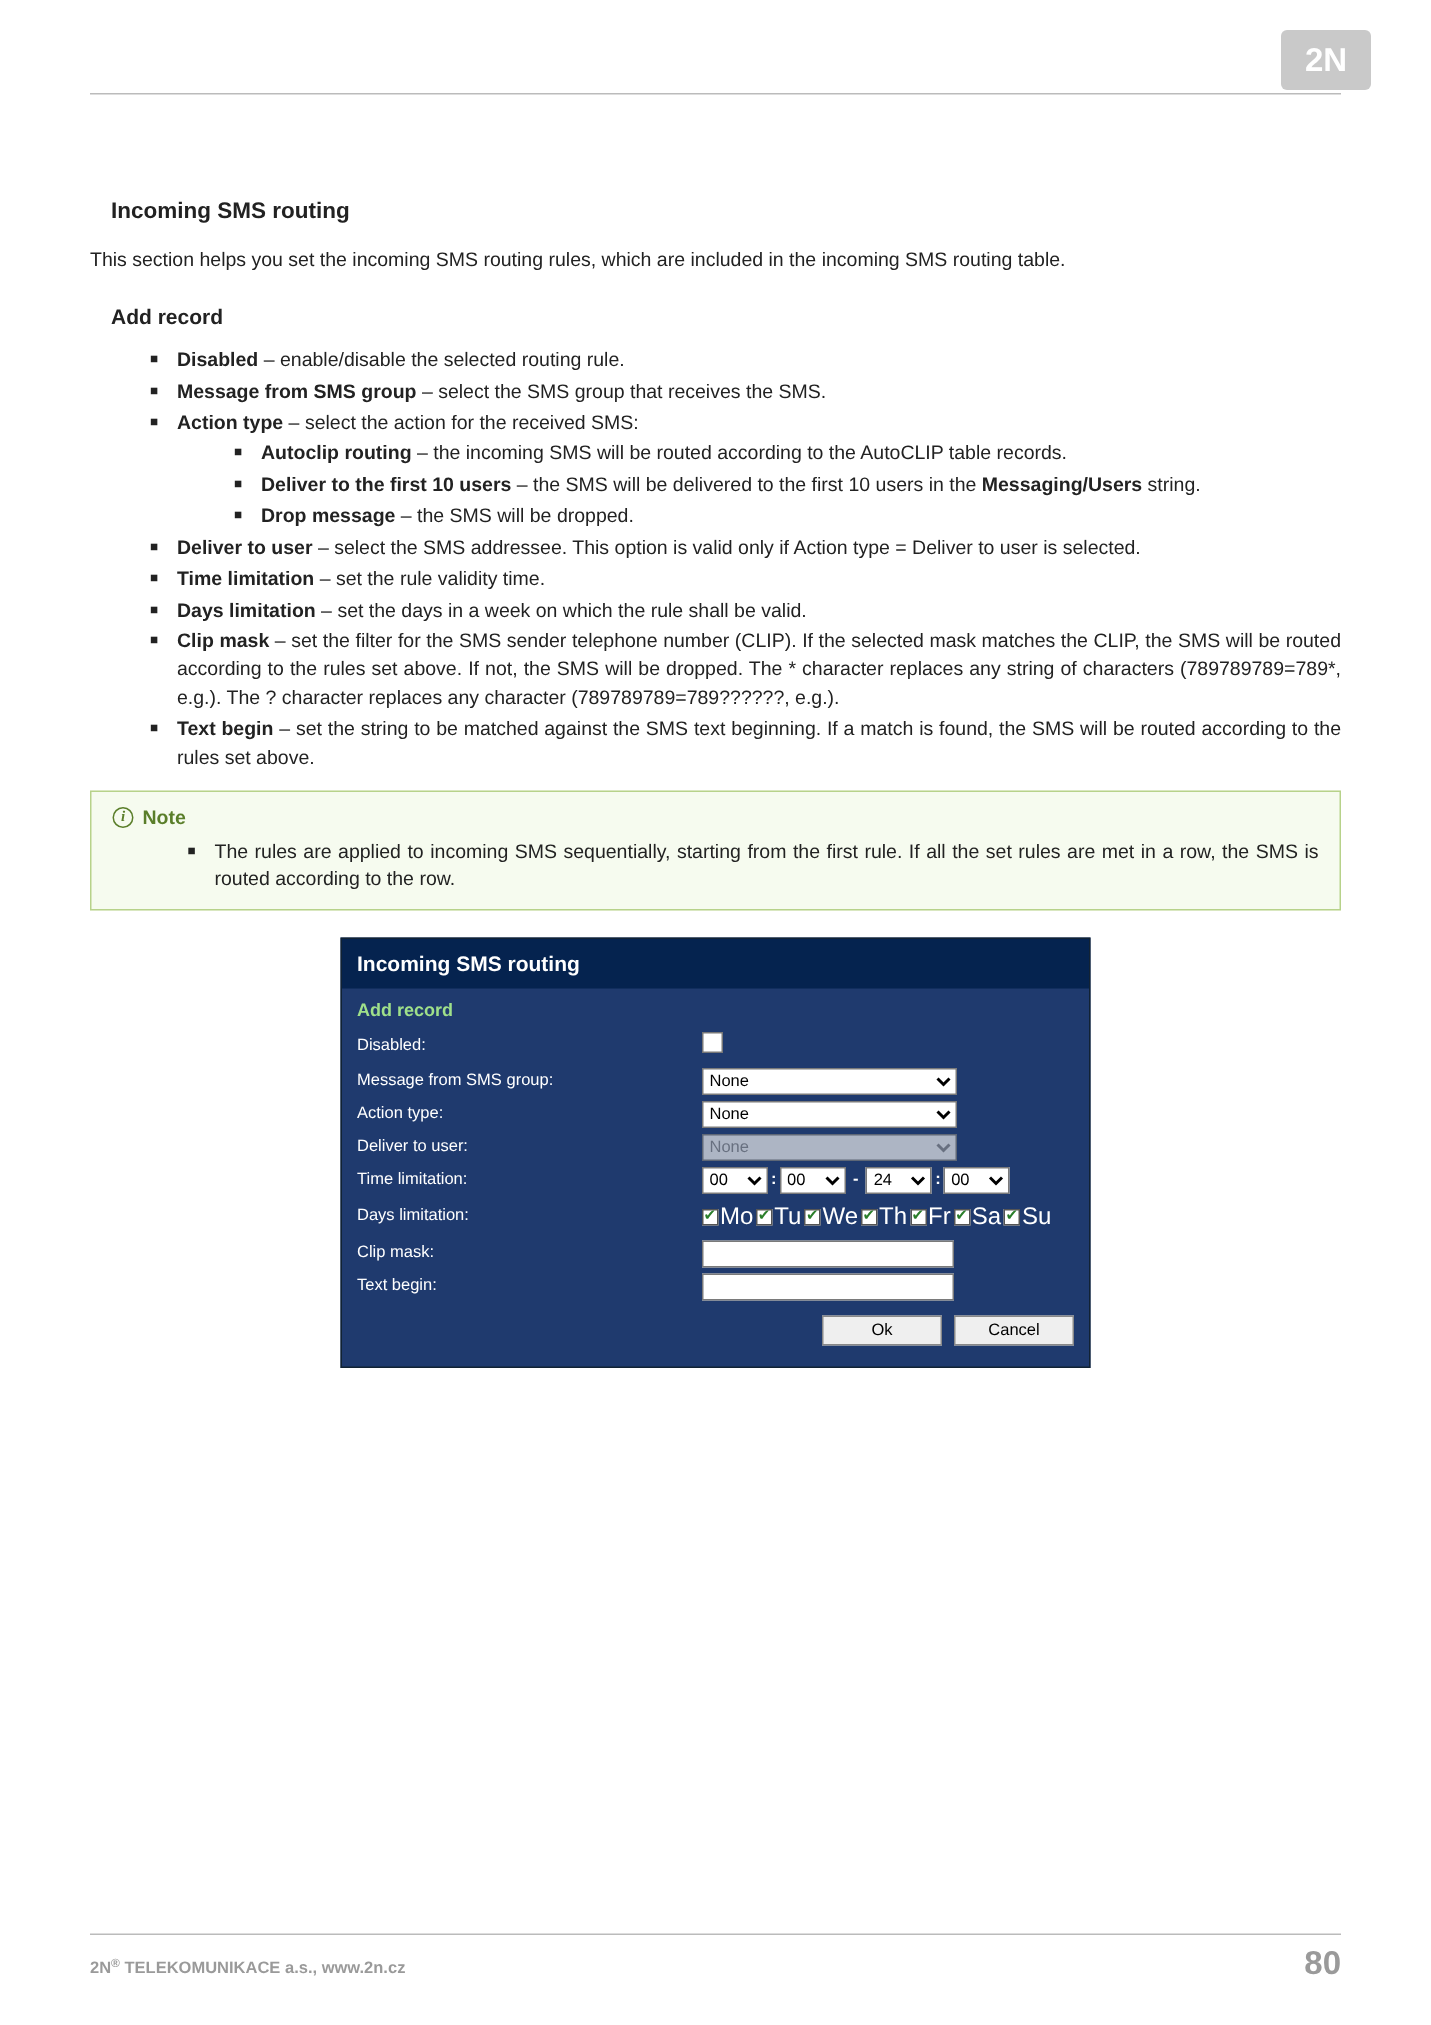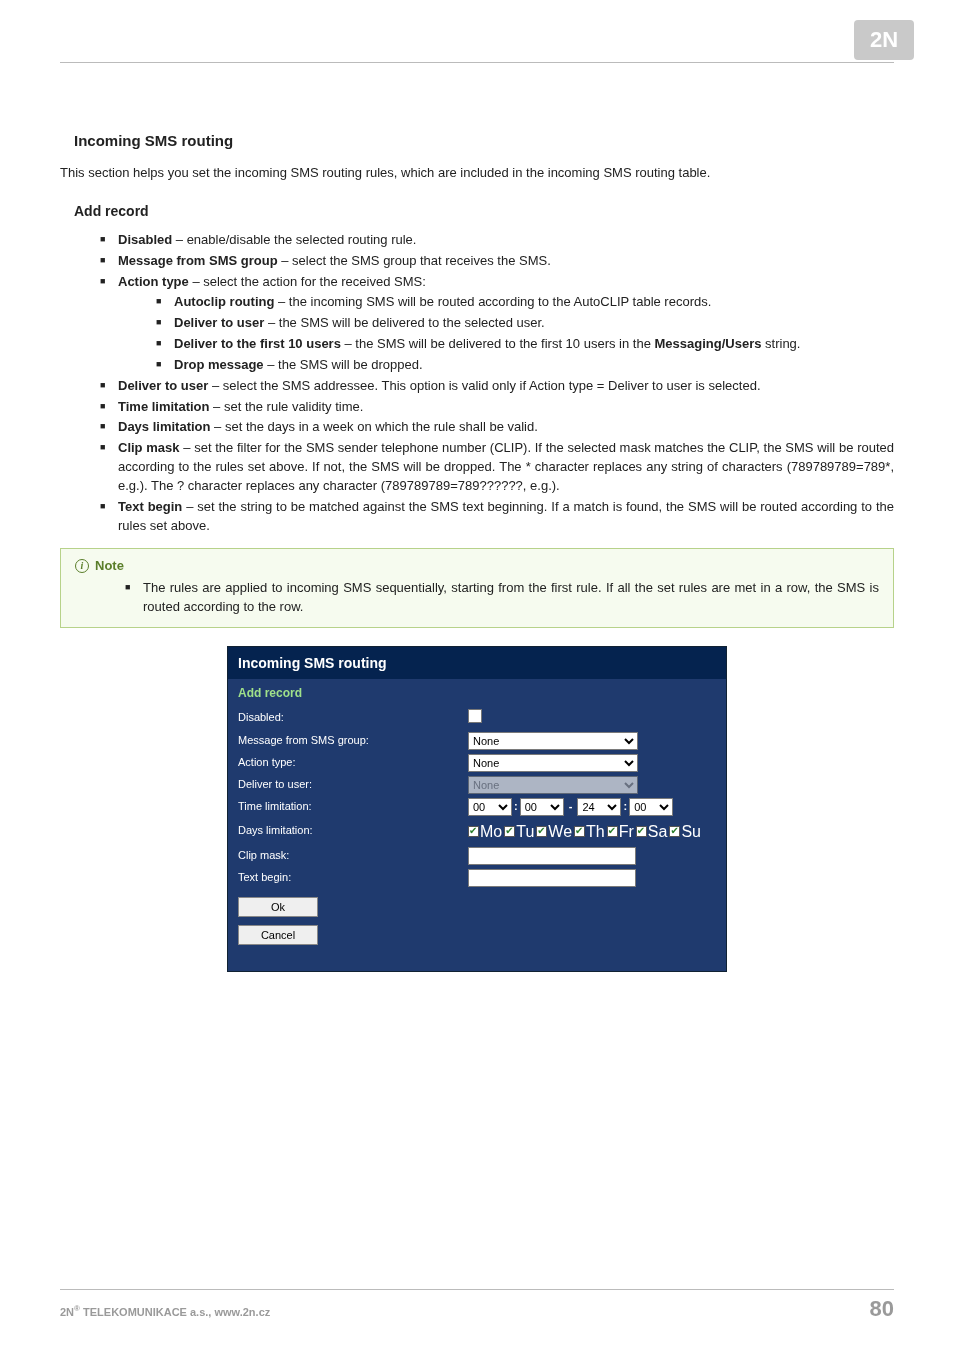--- a/index.html
+++ b/index.html
@@ -35,21 +35,21 @@
   .screenshot select, .screenshot input[type=text] { font-size: 11px; height: 18px; border: 1px solid #7a7a7a; background: #fff; }
   .screenshot select.disabled { background: #e9e9e9; color: #888; }
   .screenshot .chk { width: 14px; height: 14px; background: #fff; border: 1px solid #777; display: inline-block; }
   .screenshot .timewrap { display: flex; align-items: center; gap: 0; color: #fff; }
   .screenshot .timewrap select { width: 44px; }
   .screenshot .timewrap .sep { color: #fff; padding: 0 2px; font-weight: bold; }
   .screenshot .days { color: #fff; font-size: 16px; display: flex; gap: 2px; align-items: center; }
   .screenshot .days .d { display: inline-flex; align-items: center; gap: 1px; }
   .screenshot .days .cb { width: 11px; height: 11px; background: #fff; border: 1px solid #555; display: inline-block; position: relative; }
   .screenshot .days .cb::after { content: "✔"; position: absolute; top: -3px; left: 0; font-size: 10px; color: #2a7e2a; }
-  .screenshot .btnrow { display: flex; justify-content: flex-end; gap: 8px; padding: 8px 10px 26px 10px; flex-direction: column; }
+  .screenshot .btnrow { display: flex; justify-content: flex-end; gap: 8px; padding: 8px 10px 14px 10px; }
   .screenshot button { width: 80px; height: 20px; font-size: 11px; background: #efefef; border: 1px solid #888; }
 
   .footer { position: absolute; bottom: 28px; left: 60px; right: 60px; border-top: 1px solid #bbb; padding-top: 6px; display: flex; justify-content: space-between; align-items: baseline; }
   .footer .left { color: #9a9a9a; font-size: 11px; font-weight: bold; }
   .footer .left sup { font-size: 8px; }
   .footer .right { color: #9a9a9a; font-size: 22px; font-weight: bold; }
 </style>
 </head>
 <body>
 
@@ -67,21 +67,20 @@
     <p class="body">This section helps you set the incoming SMS routing rules, which are included in the incoming SMS routing table.</p>
 
     <h3 class="sec">Add record</h3>
 
     <ul class="outer">
       <li><span class="b">Disabled</span><span> – enable/disable the selected routing rule.</span></li>
       <li><span class="b">Message from SMS group</span><span> – select the SMS group that receives the SMS.</span></li>
       <li><span class="b">Action type</span><span> –  select the action for the received SMS:</span>
         <ul class="inner">
           <li><span class="b">Autoclip routing</span><span> – the incoming SMS will be routed according to the AutoCLIP table records.</span></li>
-          <li><span class="b">Deliver to user</span><span> – the SMS will be delivered to the selected user.</span></li>
           <li><span class="b">Deliver to the first 10 users</span><span> – the SMS will be delivered to the first 10 users in the  </span><span class="b">Messaging/Users</span><span> string.</span></li>
           <li><span class="b">Drop message</span><span> – the SMS will be dropped.</span></li>
         </ul>
       </li>
       <li><span class="b">Deliver to user</span><span> – select the SMS addressee. This option is valid only if Action type = Deliver to user is selected.</span></li>
       <li><span class="b">Time limitation</span><span> –  set the rule validity time.</span></li>
       <li><span class="b">Days limitation</span><span> –  set the days in a week on which the rule shall be valid.</span></li>
       <li><span class="b">Clip mask</span><span> – set the filter for the SMS sender telephone number (CLIP). If the selected mask matches the CLIP, the SMS will be routed according to the rules set above. If not, the SMS will be dropped. The * character replaces any string of characters (789789789=789*, e.g.). The ? character replaces any character (789789789=789??????, e.g.).</span></li>
       <li><span class="b">Text begin</span><span> – set the string to be matched against the SMS text beginning. If a match is found, the SMS will be routed according to the rules set above.</span></li>
     </ul>

